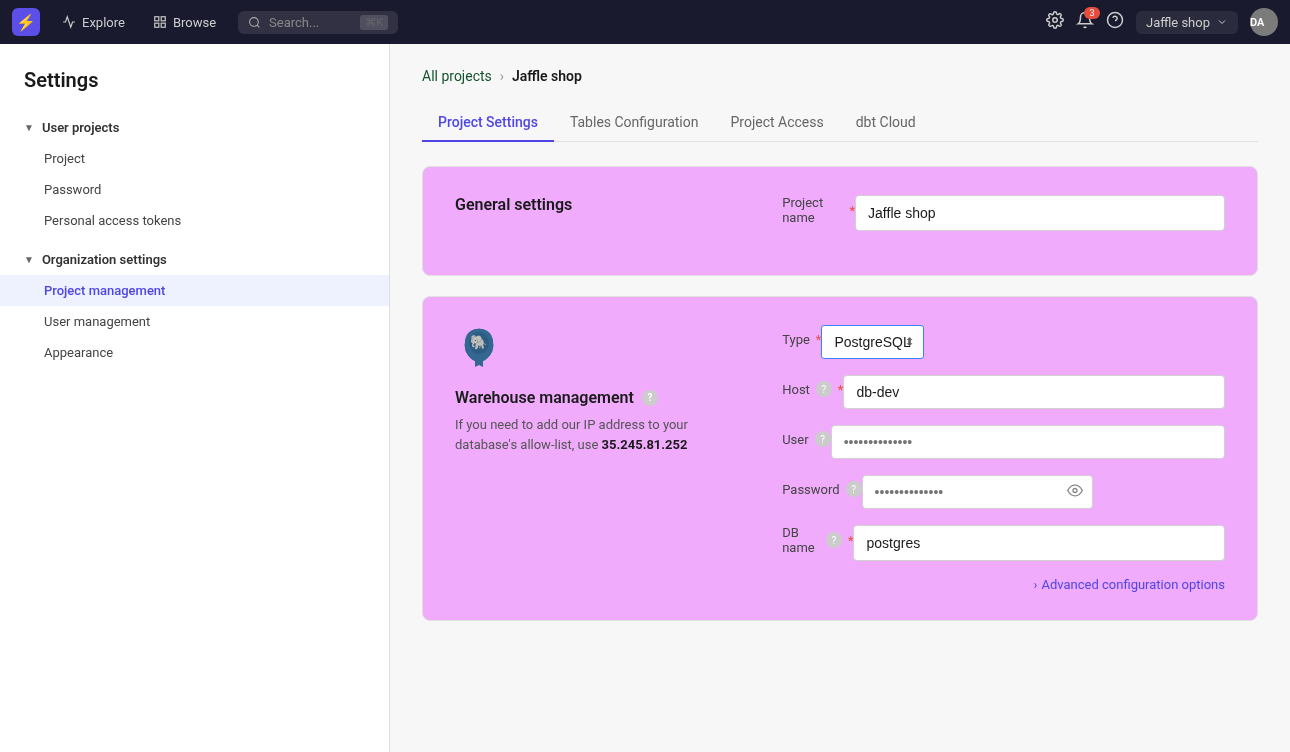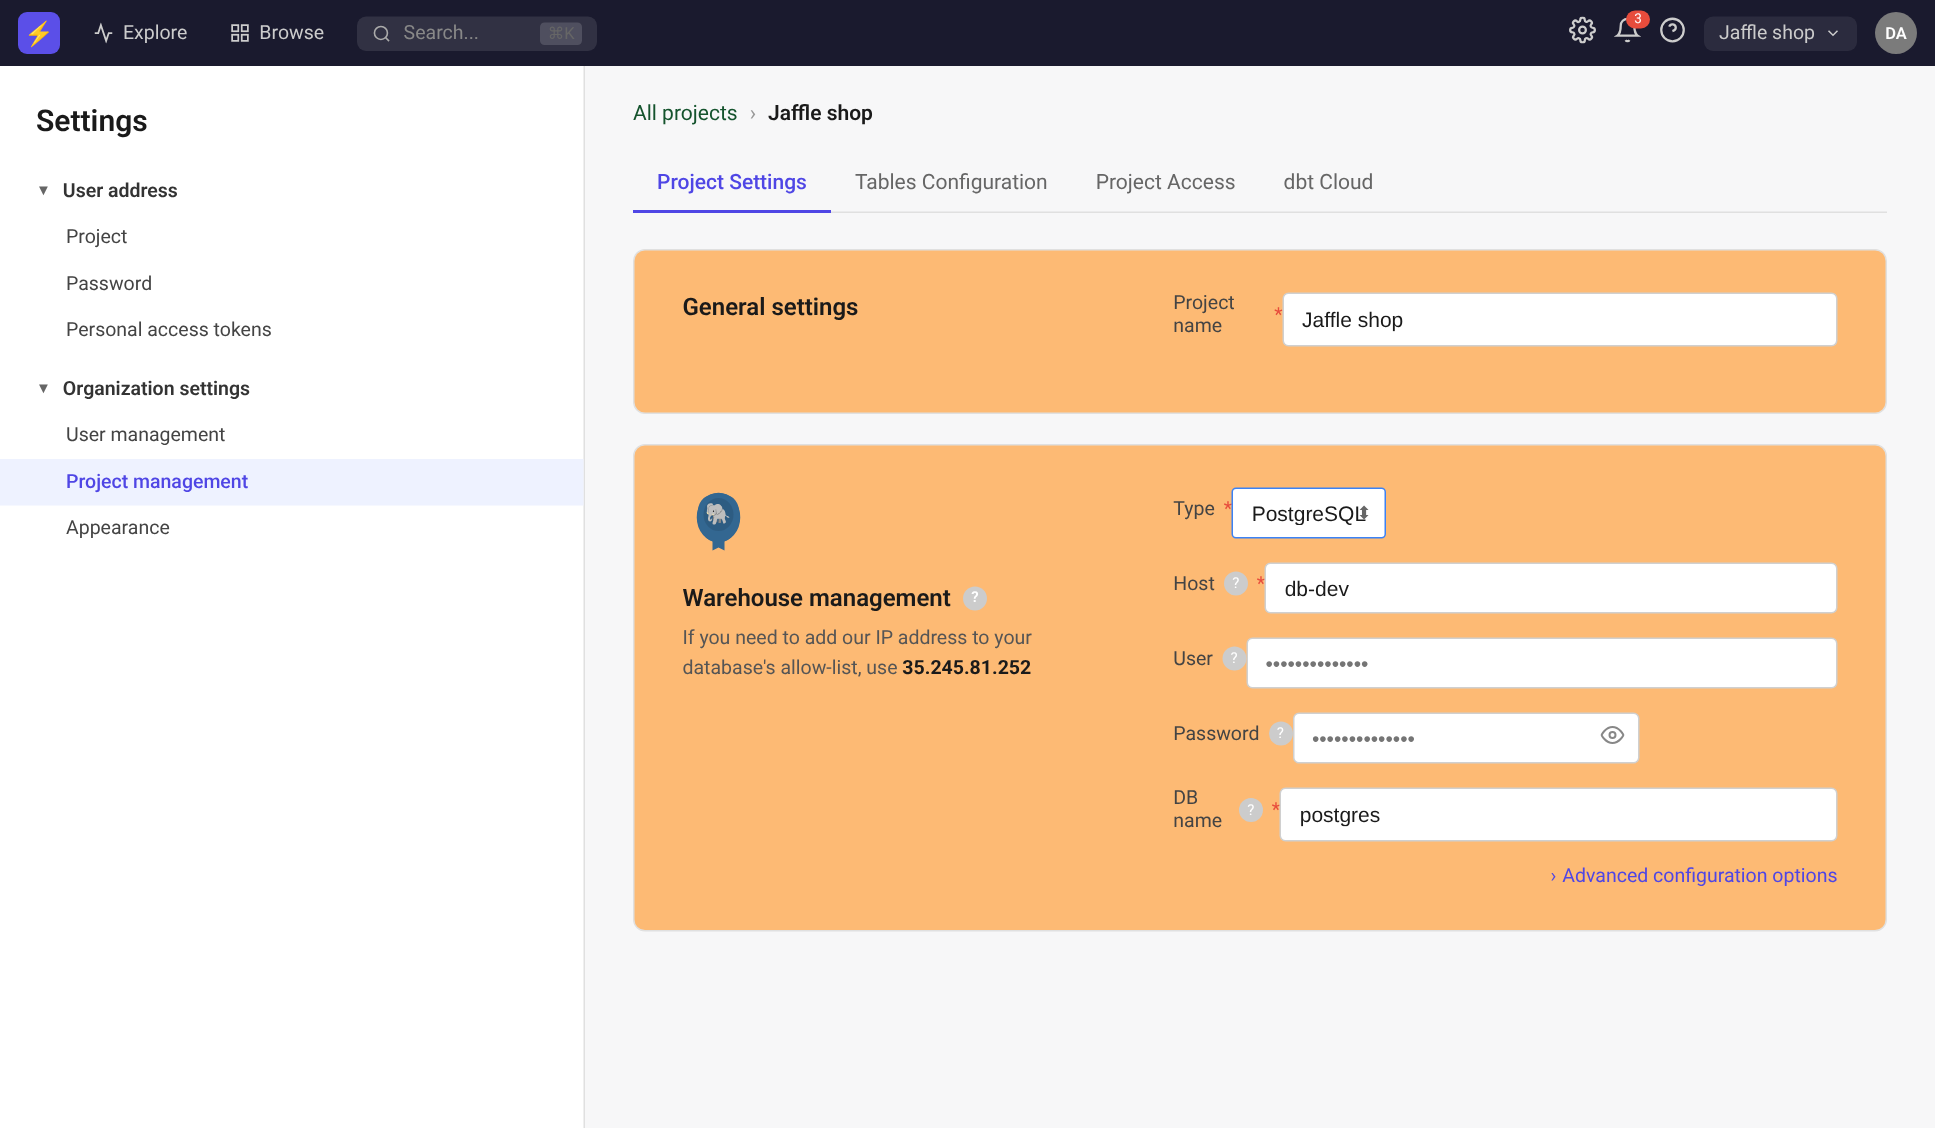--- a/index.html
+++ b/index.html
@@ -26,21 +26,21 @@
     .badge {
       position: absolute; top: -4px; right: -6px; background: #e74c3c;
       color: #fff; font-size: 9px; border-radius: 8px; padding: 1px 4px; min-width: 16px; text-align: center;
     }
     .topnav-project {
       display: flex; align-items: center; gap: 6px; color: #ccc; font-size: 13px; cursor: pointer;
       background: rgba(255,255,255,0.08); border-radius: 6px; padding: 4px 10px;
     }
     .avatar {
       width: 28px; height: 28px; background: #7b7b7b; border-radius: 50%;
-      display: flex; align-items: center; justify-content: center; color: #fff; font-size: 11px; font-weight: 600;
+      display: flex; align-items: center; justify-content: flex-start; color: #fff; font-size: 11px; font-weight: 600;
     }
 
     
     .layout { display: flex; margin-top: 44px; min-height: calc(100vh - 44px); }
 
     
     .sidebar {
       width: 390px; background: #fff; border-right: 1px solid #e0e0e0;
       padding: 24px 0; flex-shrink: 0; min-height: calc(100vh - 44px);
     }
@@ -70,21 +70,21 @@
     
     .tabs { display: flex; gap: 0; border-bottom: 1px solid #e0e0e0; margin-bottom: 24px; }
     .tab {
       padding: 10px 16px; cursor: pointer; font-size: 14px; color: #666;
       border-bottom: 2px solid transparent; margin-bottom: -1px;
     }
     .tab.active { color: #4f46e5; border-bottom-color: #4f46e5; font-weight: 500; }
 
     
     .card {
-      background: #fdba74; border: 1px solid #e0e0e0; border-radius: 8px;
+      background: #f0abfc; border: 1px solid #e0e0e0; border-radius: 8px;
       padding: 28px 32px; margin-bottom: 20px;
     }
 
     
     .form-row { display: flex; flex-direction: row; margin-bottom: 16px; }
     .form-label {
       font-size: 13px; color: #444; margin-bottom: 6px; display: flex; align-items: center; gap: 6px;
     }
     .form-label-required::after { content: ' *'; color: #e74c3c; }
     .form-input {
@@ -195,32 +195,32 @@
   </div>
 </nav>
 
 <div class="layout">
 
   <aside class="sidebar">
     <div class="sidebar-title">Settings</div>
 
     <div class="sidebar-section-header">
       <span class="chevron">▼</span>
-      <span>User address</span>
+      <span>User projects</span>
     </div>
     <a class="sidebar-item">Project</a>
     <a class="sidebar-item">Password</a>
     <a class="sidebar-item">Personal access tokens</a>
 
     <div class="sidebar-section-header" style="margin-top:8px;">
       <span class="chevron">▼</span>
       <span>Organization settings</span>
     </div>
+    <a class="sidebar-item active">Project management</a>
     <a class="sidebar-item">User management</a>
-    <a class="sidebar-item active">Project management</a>
     <a class="sidebar-item">Appearance</a>
   </aside>
 
   <main class="main">
 
     <div class="breadcrumb">
       <span class="breadcrumb-link">All projects</span>
       <span class="breadcrumb-sep">›</span>
       <span class="breadcrumb-current">Jaffle shop</span>
     </div>

